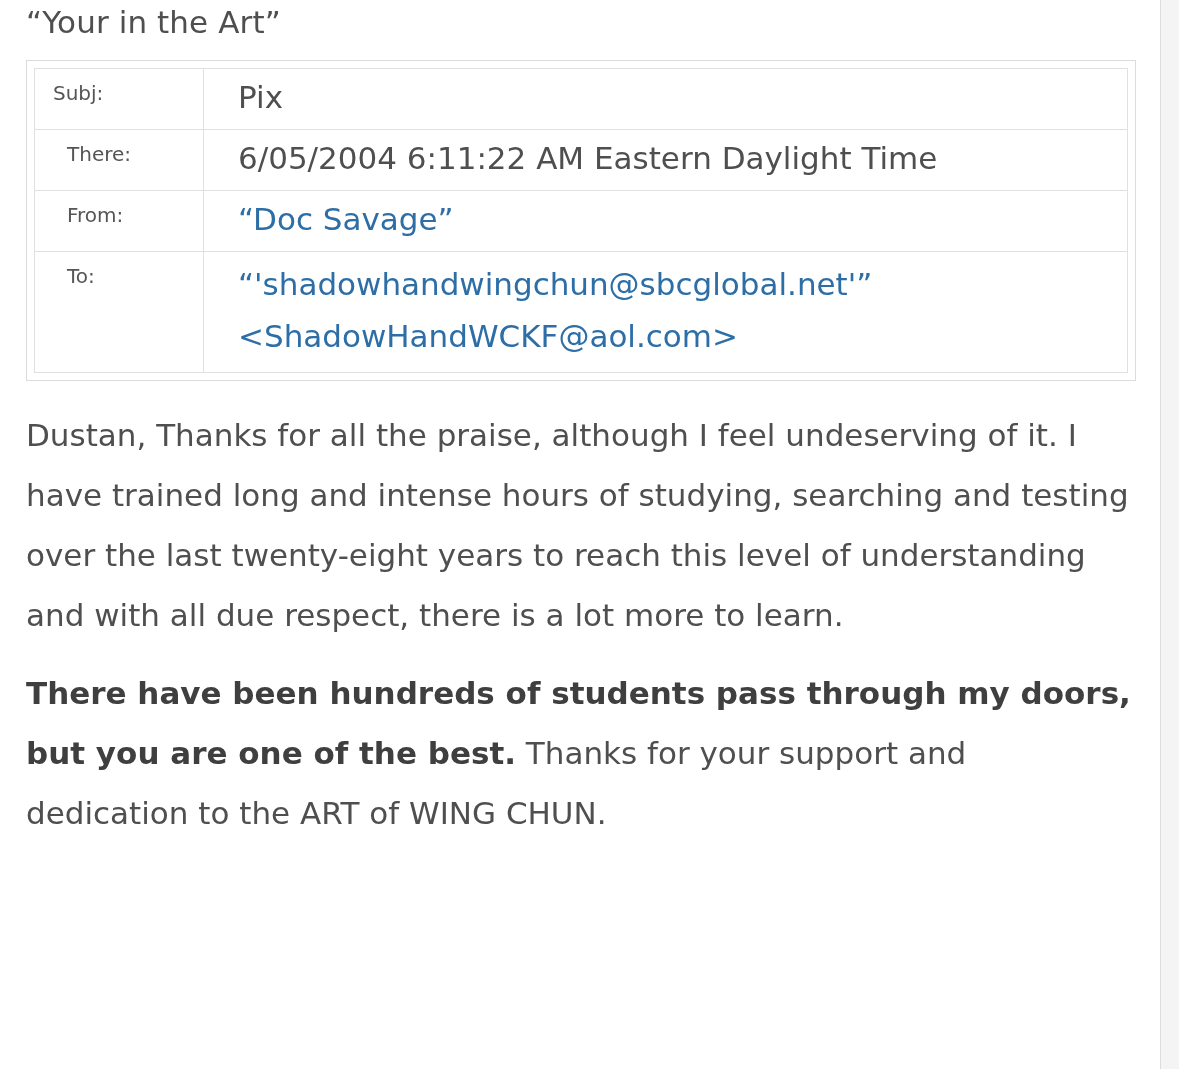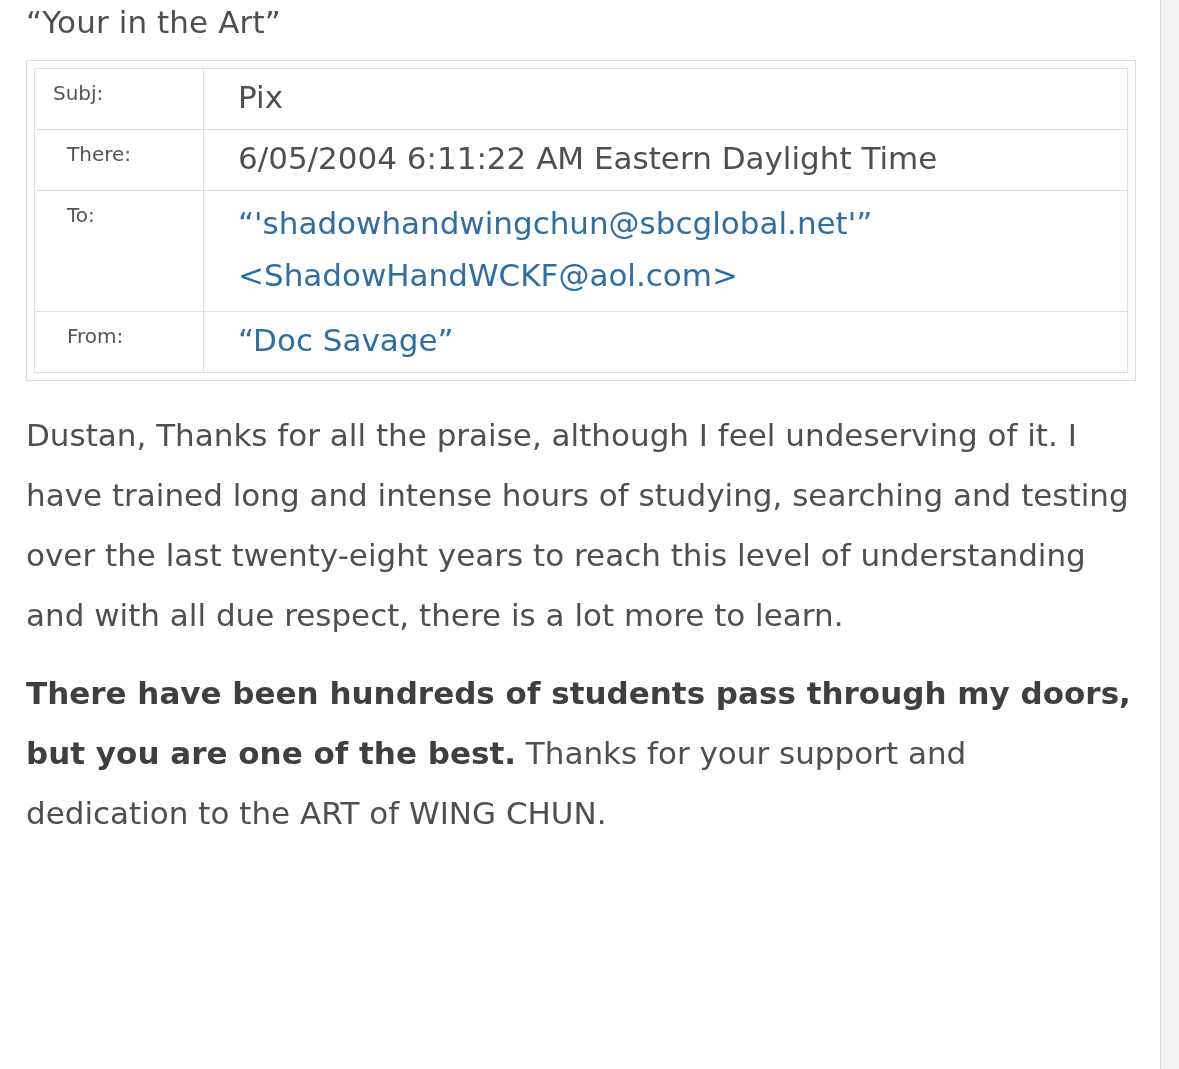--- a/index.html
+++ b/index.html
@@ -151,33 +151,33 @@
           <tr>
             <td class="lbl-cell">
               <span class="lbl indent">There:</span>
             </td>
             <td class="val-cell">
               <span class="val">6/05/2004 6:11:22 AM Eastern Daylight Time</span>
             </td>
           </tr>
           <tr>
             <td class="lbl-cell">
+              <span class="lbl indent">From:</span>
+            </td>
+            <td class="val-cell">
+              <span class="val link">“Doc Savage”</span>
+            </td>
+          </tr>
+          <tr>
+            <td class="lbl-cell">
               <span class="lbl indent">To:</span>
             </td>
             <td class="val-cell">
               <span class="val link multi">“'shadowhandwingchun@sbcglobal.net'”</span>
               <span class="val link multi">&lt;ShadowHandWCKF@aol.com&gt;</span>
-            </td>
-          </tr>
-          <tr>
-            <td class="lbl-cell">
-              <span class="lbl indent">From:</span>
-            </td>
-            <td class="val-cell">
-              <span class="val link">“Doc Savage”</span>
             </td>
           </tr>
         </tbody>
       </table>
     </div>
 
     <p class="body-text">Dustan, Thanks for all the praise, although I feel undeserving of it. I have trained long and intense hours of studying, searching and testing over the last twenty-eight years to reach this level of understanding and with all due respect, there is a lot more to learn.</p>
 
     <p class="body-text second"><strong>There have been hundreds of students pass through my doors, but you are one of the best.</strong><span> Thanks for your support and dedication to the ART of WING CHUN.</span></p>
 

